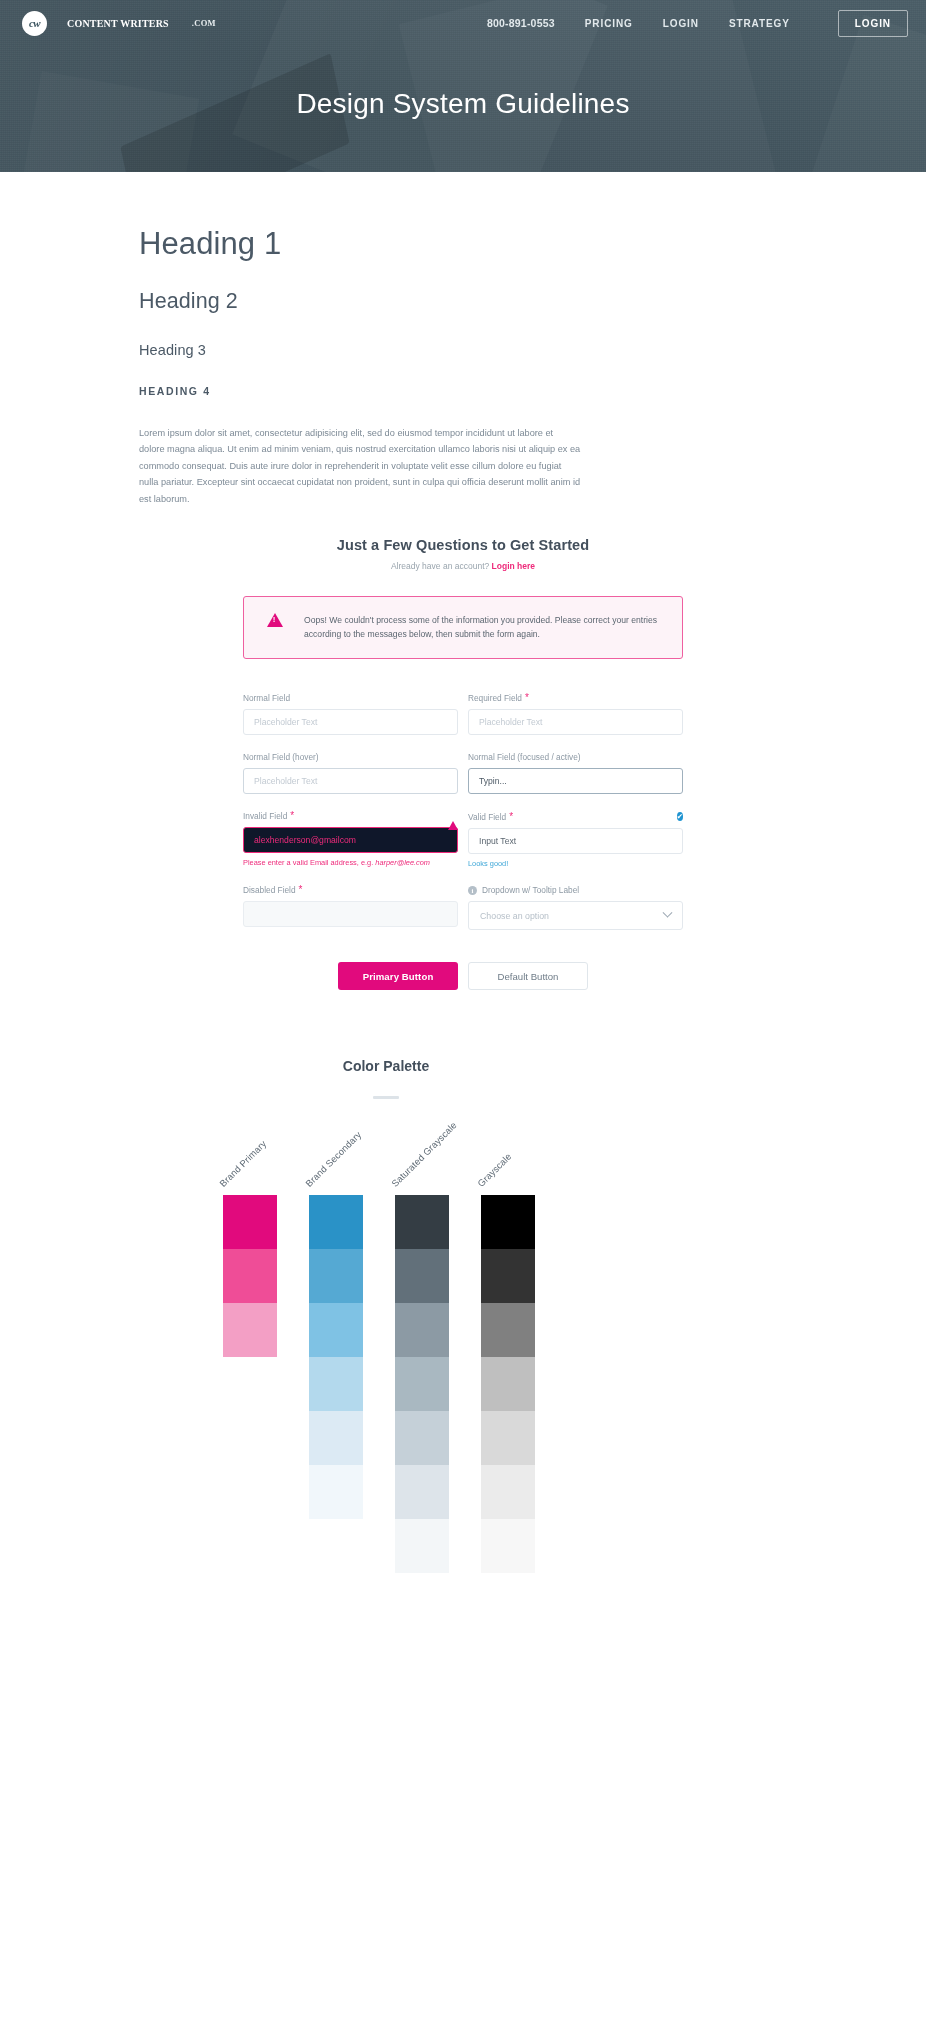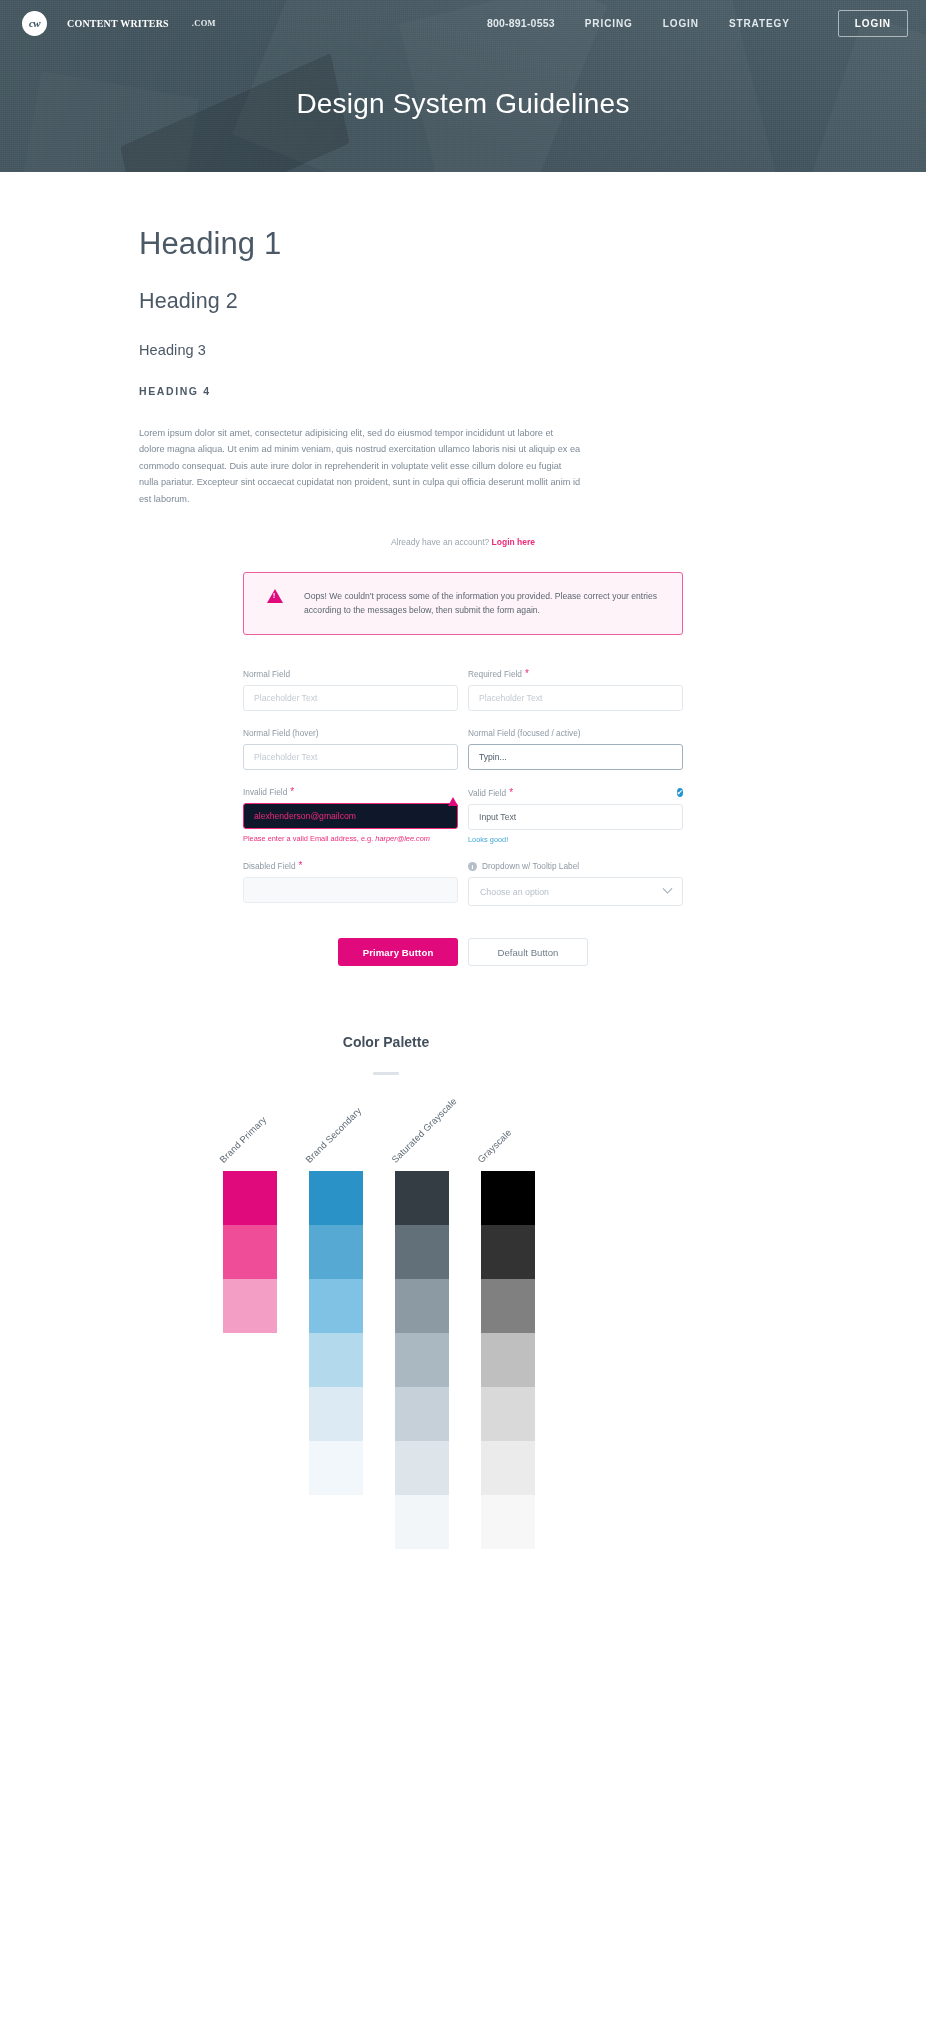--- a/index.html
+++ b/index.html
@@ -357,20 +357,21 @@
 
   <div class="col">
     <div class="h1">Heading 1</div>
     <div class="h2">Heading 2</div>
     <div class="h3">Heading 3</div>
     <div class="h4">HEADING 4</div>
     <p class="body-copy">Lorem ipsum dolor sit amet, consectetur adipisicing elit, sed do eiusmod tempor incididunt ut labore et dolore magna aliqua. Ut enim ad minim veniam, quis nostrud exercitation ullamco laboris nisi ut aliquip ex ea commodo consequat. Duis aute irure dolor in reprehenderit in voluptate velit esse cillum dolore eu fugiat nulla pariatur. Excepteur sint occaecat cupidatat non proident, sunt in culpa qui officia deserunt mollit anim id est laborum.</p>
   </div>
 
   <div class="form-section">
+    <div class="form-title">Just a Few Questions to Get Started</div>
     <div class="form-sub">
       <span>Already have an account? </span><a>Login here</a>
     </div>
 
     <div class="alert">
       <div class="alert-icon">
         <div class="alert-tri"></div>
       </div>
       <div class="alert-text">Oops! We couldn't process some of the information you provided. Please correct your entries according to the messages below, then submit the form again.</div>
     </div>

